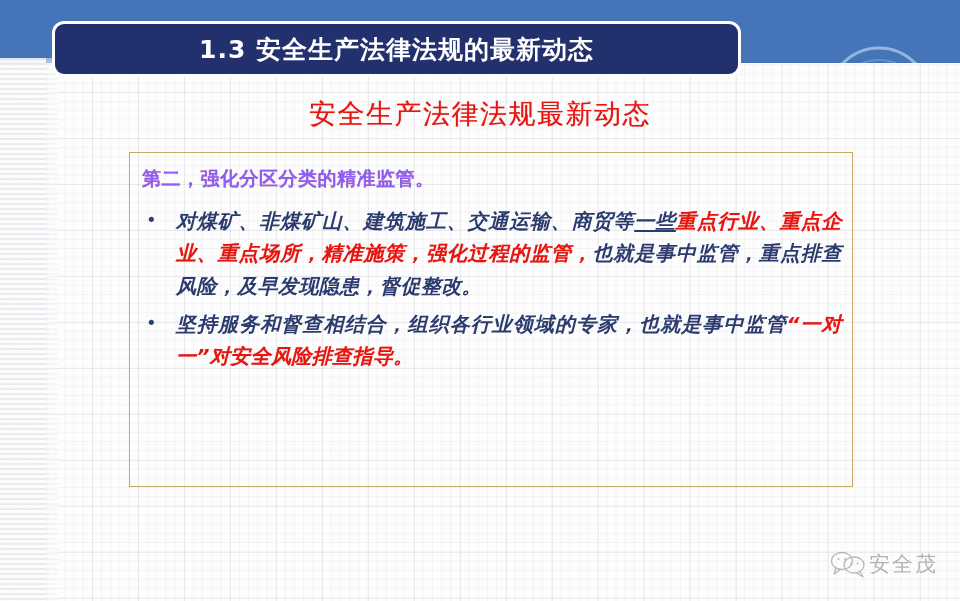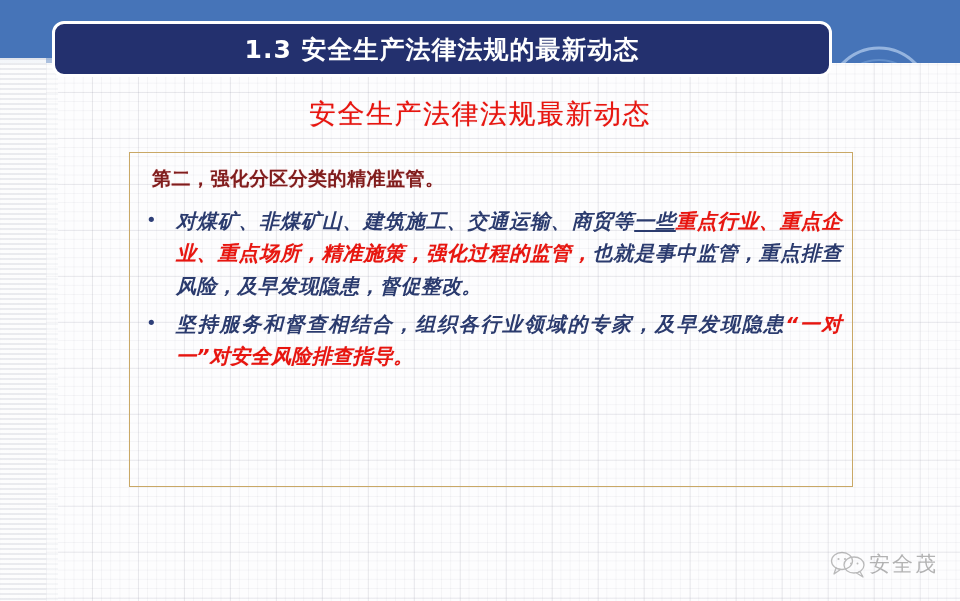--- a/index.html
+++ b/index.html
@@ -77,21 +77,21 @@
       #eef0f3 0px, #eef0f3 2px,
       #fdfdfd 2px, #fdfdfd 5px);
     opacity: 0.55;
   }
 
   
   #title-bar {
     position: absolute;
     left: 52px;
     top: 21px;
-    width: 780px;
+    width: 689px;
     height: 56px;
     background: #23306e;
     border: 3px solid #ffffff;
     border-radius: 12px;
     box-sizing: border-box;
     display: flex;
     align-items: center;
     justify-content: center;
   }
   #title-text {
@@ -130,28 +130,27 @@
   }
 
   #content-inner {
     position: absolute;
     left: 12px;
     top: 14px;
     right: 10px;
   }
 
   .lead-line {
-    color: #7f1d1d;
+    color: #8b5cf6;
     font-size: 19px;
     font-weight: bold;
     letter-spacing: 0.5px;
     line-height: 1.25;
     margin-bottom: 14px;
     text-shadow: 0 0 1px rgba(190,0,0,0.35);
-    margin-left: 10px;
   }
 
   .bullet-row {
     display: flex;
     align-items: flex-start;
     margin-bottom: 6px;
   }
   .bullet-marker {
     flex: 0 0 auto;
     width: 34px;
@@ -216,21 +215,21 @@
   <div id="content-box">
     <div id="content-inner">
       <div class="lead-line">第二，强化分区分类的精准监管。</div>
       <div id="bullet-list">
           <div class="bullet-row">
             <div class="bullet-marker">•</div>
             <div class="bullet-body"><span class="blue">对煤矿、非煤矿山、建筑施工、交通运输、商贸等</span><span class="blue uline">一些</span><span class="red">重点行业、重点企业、重点场所，精准施策，强化过程的监管，</span><span class="blue">也就是事中监管，重点排查风险，及早发现隐患，督促整改。</span></div>
           </div>
           <div class="bullet-row">
             <div class="bullet-marker">•</div>
-            <div class="bullet-body"><span class="blue">坚持服务和督查相结合，组织各行业领域的专家，及早发现隐患</span><span class="red">“一对一”对安全风险排查指导。</span></div>
+            <div class="bullet-body"><span class="blue">坚持服务和督查相结合，组织各行业领域的专家，也就是事中监管</span><span class="red">“一对一”对安全风险排查指导。</span></div>
           </div>
         </div>
     </div>
   </div>
 
   <div id="watermark">
     <svg width="40" height="30" viewBox="0 0 40 30" xmlns="http://www.w3.org/2000/svg">
       <ellipse cx="13" cy="12" rx="10.5" ry="8.5" fill="none" stroke="#6b6b6b" stroke-width="1.3"></ellipse>
       <path d="M7 19 L5 25 L11.5 20.5 Z" fill="none" stroke="#6b6b6b" stroke-width="1.3" stroke-linejoin="round"></path>
       <circle cx="9.5" cy="10" r="1.1" fill="#6b6b6b"></circle>

